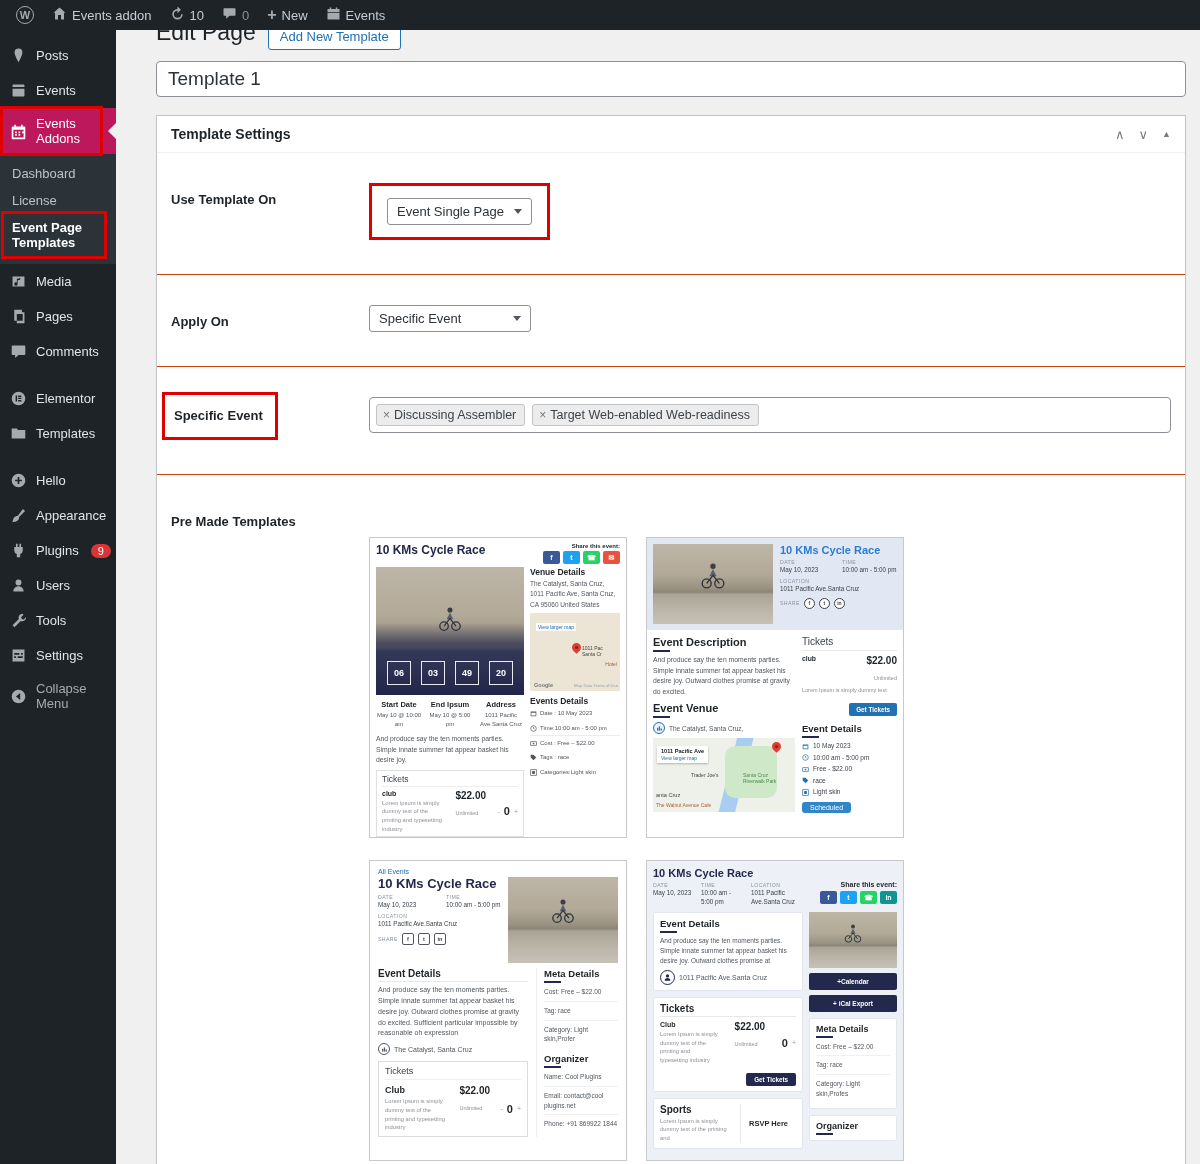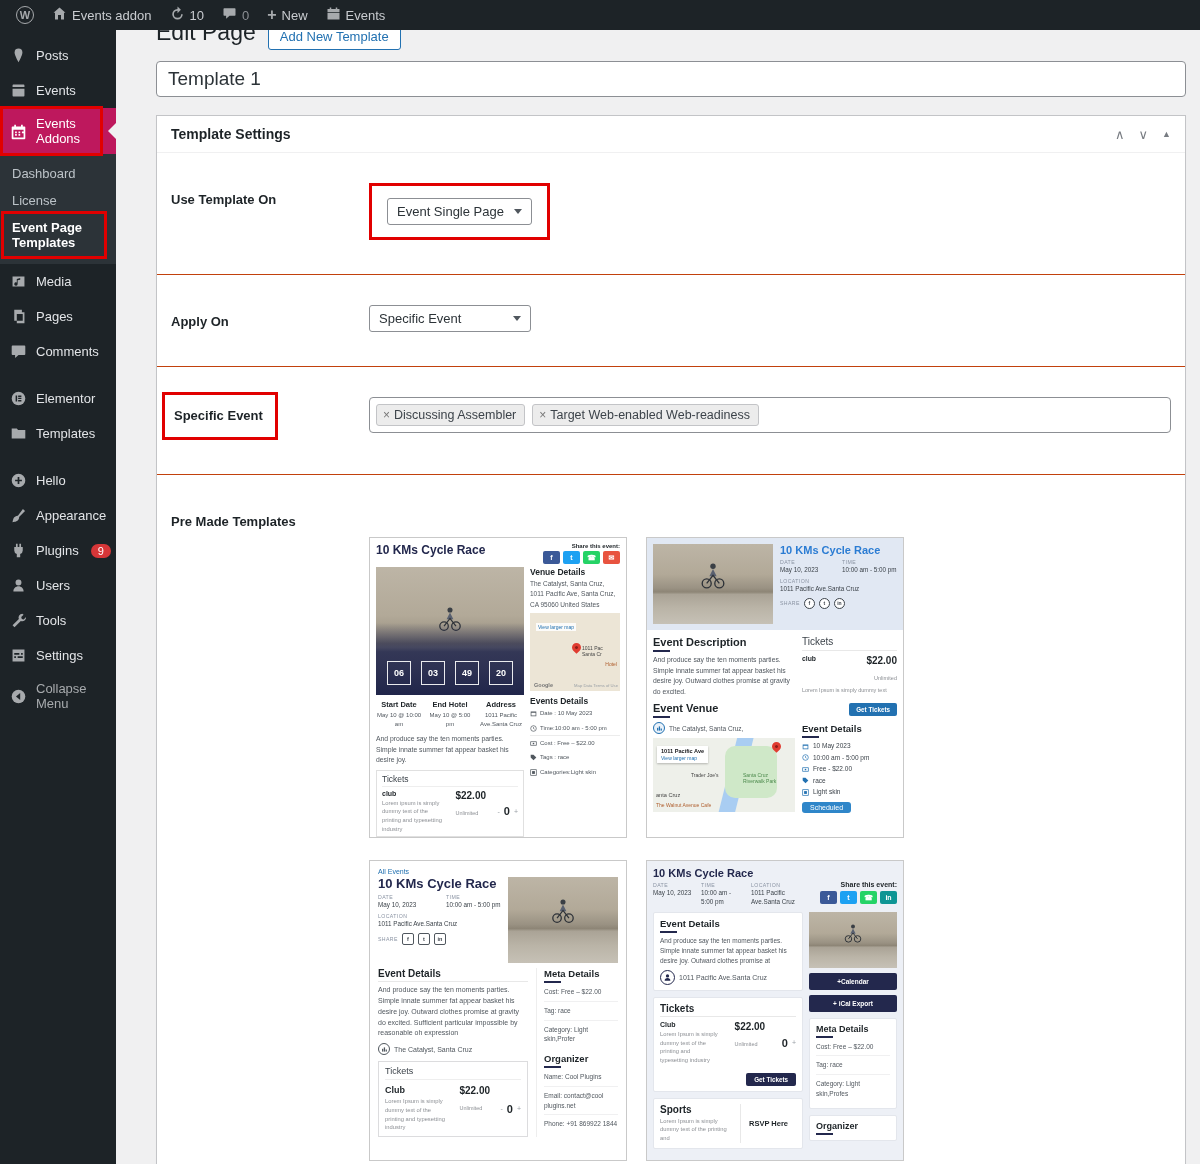--- a/index.html
+++ b/index.html
@@ -476,21 +476,21 @@
                     <span class="cbox">49</span>
                     <span class="cbox">20</span>
                   </div>
                 </div>
                 <div class="c1-cols">
                   <div class="c1-col">
                       <div class="h">Start Date</div>
                       <div class="v">May 10 @ 10:00 am</div>
                     </div>
                   <div class="c1-col">
-                      <div class="h">End Hotel</div>
+                      <div class="h">End Ipsum</div>
                       <div class="v">May 10 @ 5:00 pm</div>
                     </div>
                   <div class="c1-col">
                       <div class="h">Address</div>
                       <div class="v">1011 Pacific Ave.Santa Cruz</div>
                     </div>
                 </div>
                 <p class="c1-desc">And produce say the ten moments parties. Simple innate summer fat appear basket his desire joy.</p>
                 <div class="c1-tickets">
                   <div class="th">Tickets</div>

